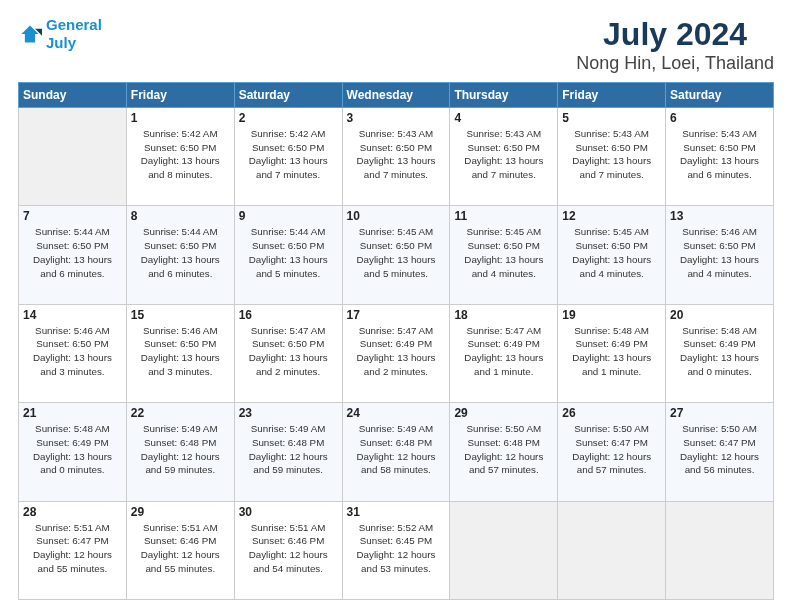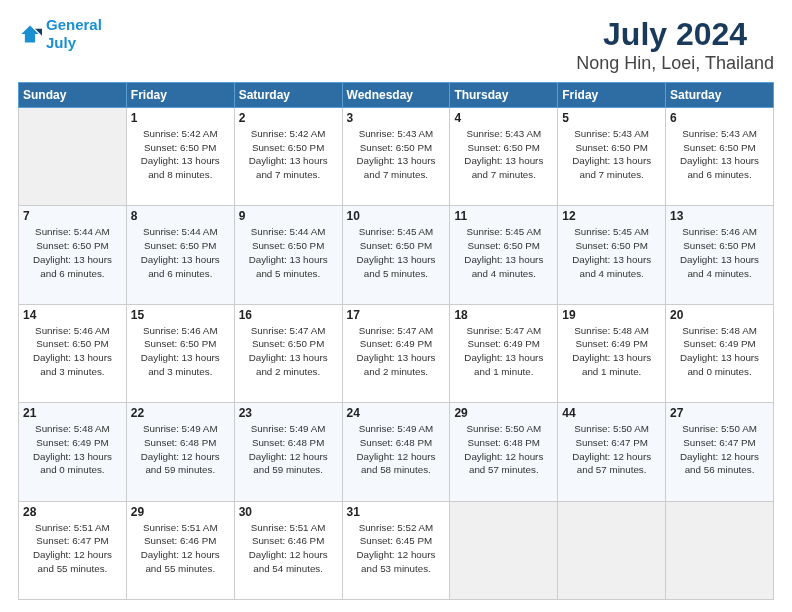--- a/index.html
+++ b/index.html
@@ -313,21 +313,21 @@
 and 58 minutes.</div>
           </td>
           <td>
             <span class="day-num">29</span>
             <div class="day-info" style="white-space: pre-line;">Sunrise: 5:50 AM
 Sunset: 6:48 PM
 Daylight: 12 hours
 and 57 minutes.</div>
           </td>
           <td>
-            <span class="day-num">44</span>
+            <span class="day-num">26</span>
             <div class="day-info" style="white-space: pre-line;">Sunrise: 5:50 AM
 Sunset: 6:47 PM
 Daylight: 12 hours
 and 57 minutes.</div>
           </td>
           <td>
             <span class="day-num">27</span>
             <div class="day-info" style="white-space: pre-line;">Sunrise: 5:50 AM
 Sunset: 6:47 PM
 Daylight: 12 hours

